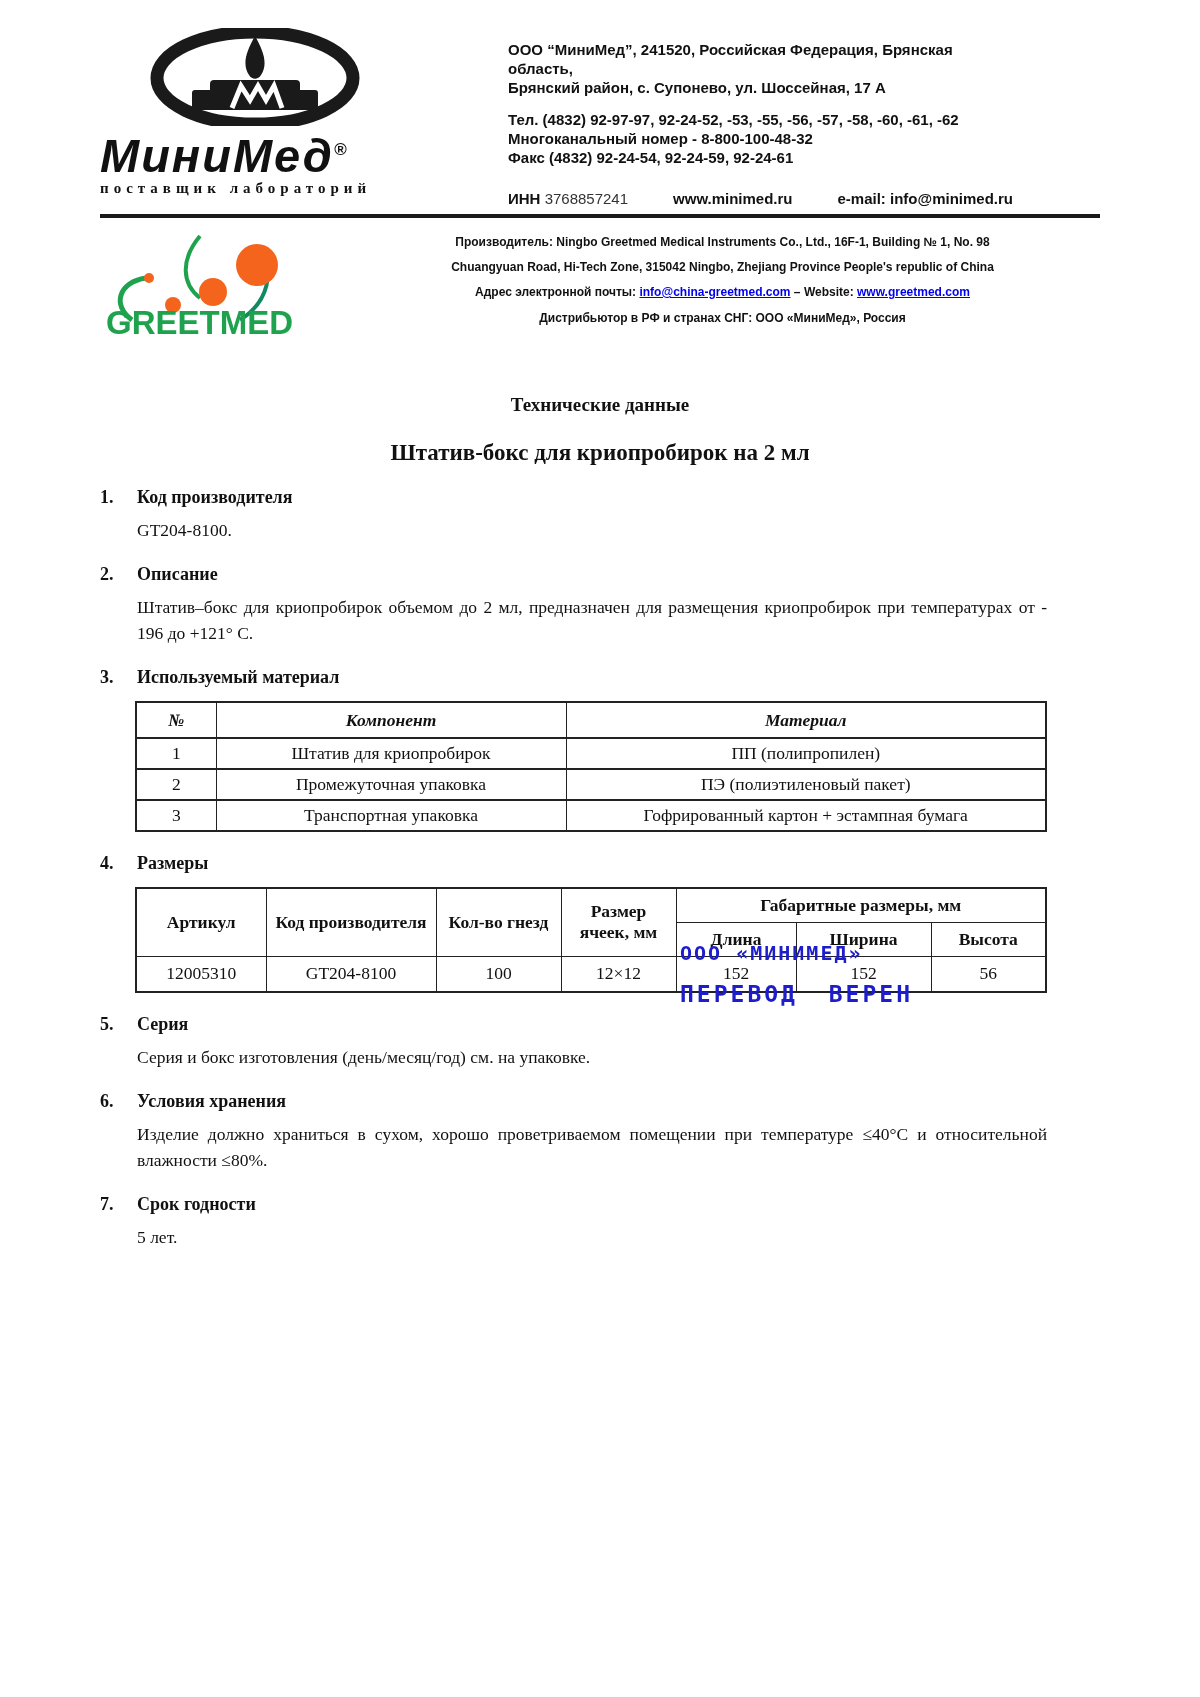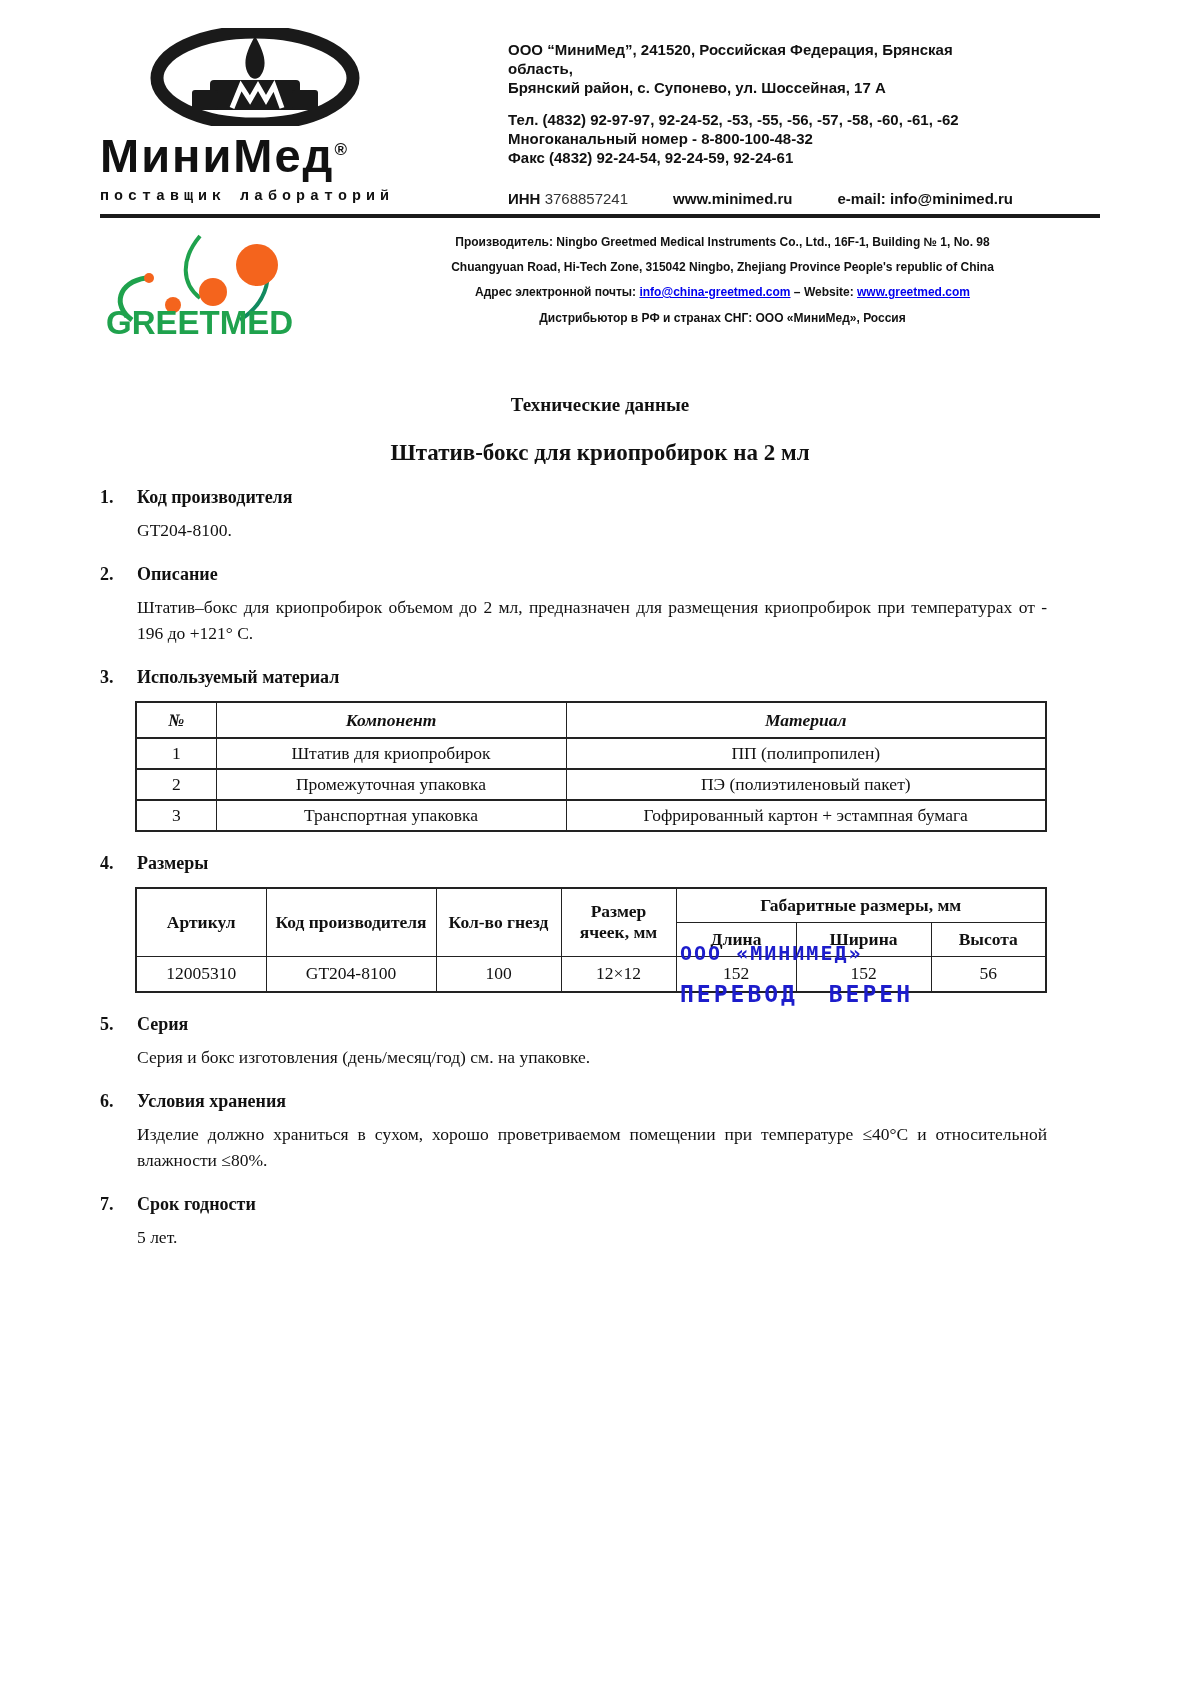--- a/index.html
+++ b/index.html
@@ -5,24 +5,24 @@
   * { margin:0; padding:0; box-sizing:border-box; }
   html,body { background:#ffffff; }
   body { font-family:"Liberation Serif", serif; color:#111; }
   .page { position:relative; width:1200px; height:1697px; background:#fff; overflow:hidden; }
 
   
   .top-header { display:flex; padding:28px 100px 0 100px; }
   .logo-block { width:330px; flex:0 0 330px; }
   .logo-art { display:block; margin-left:48px; }
   .brand-row { font-family:"Liberation Sans", sans-serif; font-weight:900; font-size:47px;
-               letter-spacing:2px; line-height:48px; white-space:nowrap; }
+               letter-spacing:2px; line-height:48px; white-space:nowrap;font-style:italic; }
   .brand-row .reg { font-size:17px; vertical-align:super; font-weight:700; }
-  .tagline { font-family:Liberation Mono, monospace; font-weight:700; font-size:15px;
-             letter-spacing:5px; margin-top:8px; white-space:nowrap; }
+  .tagline { font-family:Liberation Serif, serif; font-weight:700; font-size:15px;
+             letter-spacing:5px; white-space:nowrap; }
 
   .contact-block { margin-left:78px; width:505px; font-family:"Liberation Sans", sans-serif;
                    font-weight:700; font-size:15px; line-height:19px; padding-top:12px; }
   .contact-block .grp { margin-bottom:13px; }
   .inn-row { display:flex; justify-content:space-between; align-items:baseline; margin-top:22px; }
   .inn-value { font-weight:400; color:#333; }
 
   .divider { height:4px; background:#1a1a1a; margin:6px 100px 0 100px; }
 
   

